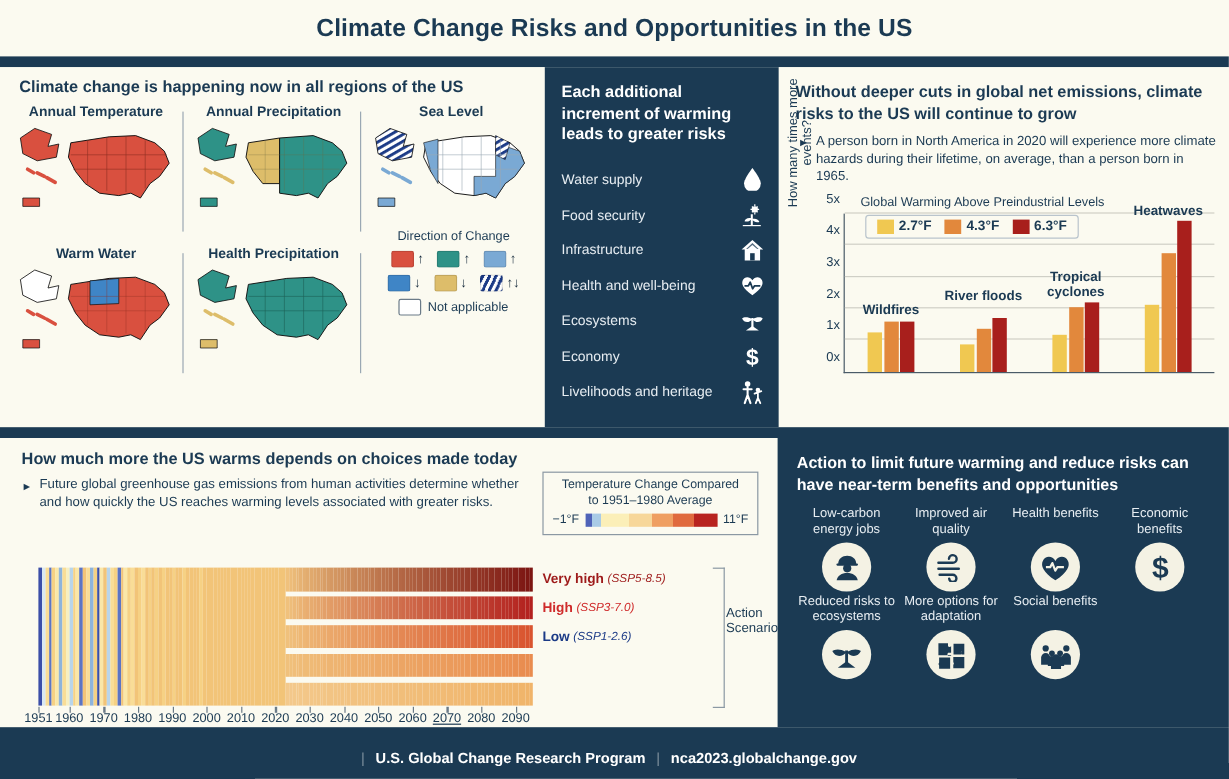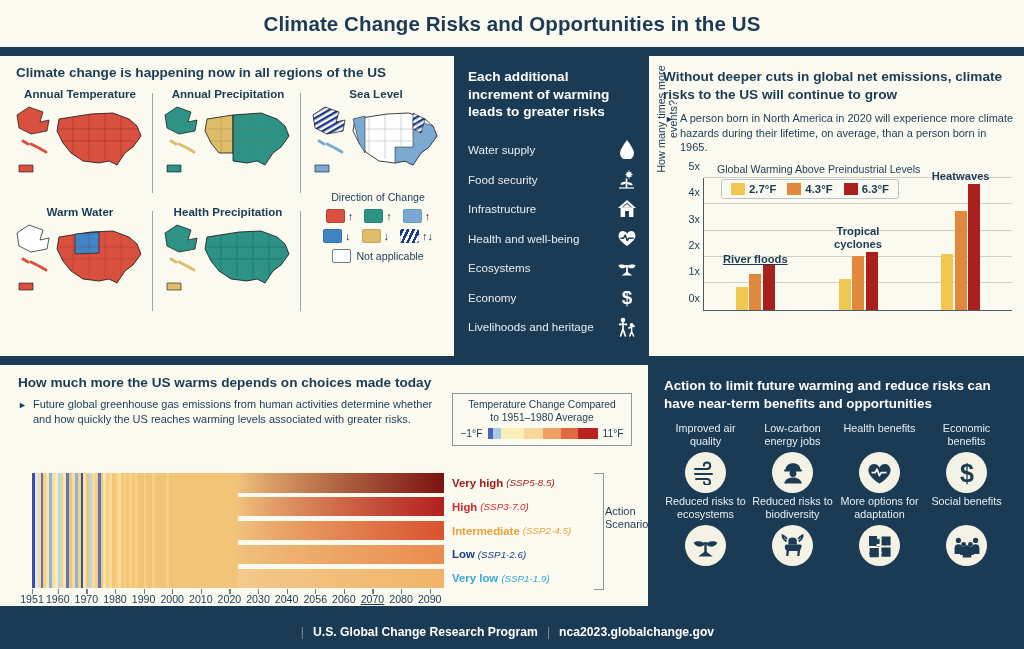--- a/index.html
+++ b/index.html
@@ -353,21 +353,27 @@
 
           <div class="ytick" style="bottom:0%">0x</div>
           <div class="ytick" style="bottom:20%">1x</div>
           <div class="ytick" style="bottom:40%">2x</div>
           <div class="ytick" style="bottom:60%">3x</div>
           <div class="ytick" style="bottom:80%">4x</div>
           <div class="ytick" style="bottom:100%">5x</div>
 
           <div class="groups" id="bar-groups">
               <div class="grp">
-                <div class="grp-label" style="bottom: 34%; margin-bottom: 0; text-decoration: underline;">River floods</div>
+                <div class="grp-label" style="bottom: 32%; margin-bottom: 2px;">Wildfires</div>
+                <div class="bar" style="height: 25%; background: rgb(240, 200, 81);"></div>
+                <div class="bar" style="height: 32%; background: rgb(226, 136, 60);"></div>
+                <div class="bar" style="height: 32%; background: rgb(168, 31, 28);"></div>
+              </div>
+              <div class="grp">
+                <div class="grp-label" style="bottom: 34%; margin-bottom: 12px;">River floods</div>
                 <div class="bar" style="height: 17%; background: rgb(240, 200, 81);"></div>
                 <div class="bar" style="height: 27%; background: rgb(226, 136, 60);"></div>
                 <div class="bar" style="height: 34%; background: rgb(168, 31, 28);"></div>
               </div>
               <div class="grp">
                 <div class="grp-label" style="bottom: 44%; margin-bottom: 2px;">Tropical cyclones</div>
                 <div class="bar" style="height: 23%; background: rgb(240, 200, 81);"></div>
                 <div class="bar" style="height: 41%; background: rgb(226, 136, 60);"></div>
                 <div class="bar" style="height: 44%; background: rgb(168, 31, 28);"></div>
               </div>
@@ -889,84 +895,76 @@
           <span style="left: 32px;">1951</span>
           <span style="left: 57.75px;">1960</span>
           <span style="left: 86.3611px;">1970</span>
           <span style="left: 114.972px;">1980</span>
           <span style="left: 143.583px;">1990</span>
           <span style="left: 172.194px;">2000</span>
           <span style="left: 200.806px;">2010</span>
           <span style="left: 229.417px;">2020</span>
           <span style="left: 258.028px;">2030</span>
           <span style="left: 286.639px;">2040</span>
-          <span style="left: 315.25px;">2056</span>
+          <span style="left: 315.25px;">2050</span>
           <span style="left: 343.861px;">2060</span>
           <span style="left: 372.472px; text-decoration: underline;">2070</span>
           <span style="left: 401.083px;">2080</span>
           <span style="left: 429.694px;">2090</span>
         </div>
 
       <div class="scen-list" id="scenario-list">
           <div class="scen-row">
             <span class="scen-name" style="color: rgb(158, 27, 27);">Very high</span>
             <span class="scen-ssp" style="color: rgb(158, 27, 27);">(SSP5-8.5)</span>
           </div>
           <div class="scen-row">
             <span class="scen-name" style="color: rgb(207, 43, 43);">High</span>
             <span class="scen-ssp" style="color: rgb(207, 43, 43);">(SSP3-7.0)</span>
           </div>
           <div class="scen-row">
-            <span class="scen-name" style="color: rgb(232, 163, 61);">Intermediate</span>
-            <span class="scen-ssp" style="color: rgb(232, 163, 61);">(SSP2-4.5)</span>
-          </div>
-          <div class="scen-row">
             <span class="scen-name" style="color: rgb(27, 58, 134);">Low</span>
             <span class="scen-ssp" style="color: rgb(27, 58, 134);">(SSP1-2.6)</span>
-          </div>
-          <div class="scen-row">
-            <span class="scen-name" style="color: rgb(58, 168, 216);">Very low</span>
-            <span class="scen-ssp" style="color: rgb(58, 168, 216);">(SSP1-1.9)</span>
           </div>
         </div>
       <div class="brace"></div>
       <div class="brace-lbl">
         <div>Action</div>
         <div>Scenarios</div>
       </div>
     </div>
 
     <div class="p-action">
       <div class="act-title">Action to limit future warming and reduce risks can have near-term benefits and opportunities</div>
       <div class="act-grid">
-
-        <div class="act-cell">
-          <div class="act-lbl">Improved air quality</div>
-          <div class="circ">
-            <svg width="28" height="24" viewBox="0 0 28 24" fill="none" stroke="#1b3a53" stroke-width="2" stroke-linecap="round">
-              <path d="M3 8 h12 a3.2 3.2 0 1 0 -3.2 -3.4"></path>
-              <path d="M3 13 h17"></path>
-              <path d="M4 18 h11 a3 3 0 1 1 -3 3.2"></path>
-            </svg>
-          </div>
-        </div>
 
         <div class="act-cell">
           <div class="act-lbl">Low-carbon energy jobs</div>
           <div class="circ">
             <svg width="26" height="26" viewBox="0 0 26 26">
               <path d="M5.5 10 C5.5 5.8 8.8 3.2 13 3.2 C17.2 3.2 20.5 5.8 20.5 10 Z" fill="#1b3a53"></path>
               <rect x="4" y="9.6" width="18" height="1.8" rx=".9" fill="#1b3a53"></rect>
               <circle cx="13" cy="13.6" r="3.4" fill="#1b3a53"></circle>
               <path d="M4.2 23.6 C4.8 19.6 8.4 17.4 13 17.4 C17.6 17.4 21.2 19.6 21.8 23.6 Z" fill="#1b3a53"></path>
             </svg>
           </div>
         </div>
 
         <div class="act-cell">
+          <div class="act-lbl">Improved air quality</div>
+          <div class="circ">
+            <svg width="28" height="24" viewBox="0 0 28 24" fill="none" stroke="#1b3a53" stroke-width="2" stroke-linecap="round">
+              <path d="M3 8 h12 a3.2 3.2 0 1 0 -3.2 -3.4"></path>
+              <path d="M3 13 h17"></path>
+              <path d="M4 18 h11 a3 3 0 1 1 -3 3.2"></path>
+            </svg>
+          </div>
+        </div>
+
+        <div class="act-cell">
           <div class="act-lbl">Health benefits</div>
           <div class="circ">
             <svg width="27" height="24" viewBox="0 0 27 24">
               <path d="M13.5 22.6 C3 15.6 1.2 10.4 3 6.4 C5.2 1.8 11 2 13.5 6.4 C16 2 21.8 1.8 24 6.4 C25.8 10.4 24 15.6 13.5 22.6 Z" fill="#1b3a53"></path>
               <path d="M5.6 11.6 h3.6 l1.8 -3.4 l2.4 6.4 l1.8 -3 h5.4" stroke="#f4f2e4" stroke-width="1.8" fill="none" stroke-linejoin="round"></path>
             </svg>
           </div>
         </div>
 
         <div class="act-cell">
@@ -983,30 +981,20 @@
           <div class="circ">
             <svg width="27" height="26" viewBox="0 0 27 26">
               <path d="M13.5 9 L13.5 21" stroke="#1b3a53" stroke-width="2.4"></path>
               <path d="M13.5 10.4 C7.4 7 3.2 8.2 1.6 9.6 C3.8 14.6 9.6 15.2 13.5 10.4 Z" fill="#1b3a53"></path>
               <path d="M13.5 10.4 C19.6 7 23.8 8.2 25.4 9.6 C23.2 14.6 17.4 15.2 13.5 10.4 Z" fill="#1b3a53"></path>
               <path d="M6.2 23.4 L13.5 18 L20.8 23.4 Z" fill="#1b3a53"></path>
             </svg>
           </div>
         </div>
 
-        <div class="act-cell">
-          <div class="act-lbl">Reduced risks to biodiversity</div>
-          <div class="circ">
-            <svg width="28" height="24" viewBox="0 0 28 24">
-              <path d="M7 7 C4.4 5 3.4 2.8 3.6 1.2 C5.4 2 6.6 3 7.6 4.4 M20.2 7 C22.8 5 23.8 2.8 23.6 1.2 C21.8 2 20.6 3 19.6 4.4" stroke="#1b3a53" stroke-width="1.8" fill="none" stroke-linecap="round"></path>
-              <path d="M9.4 6.6 C9.4 4.6 11.2 3.6 13.6 3.6 C16 3.6 17.8 4.6 17.8 6.6 L17.8 10.4 L9.4 10.4 Z" fill="#1b3a53"></path>
-              <path d="M6.6 10.4 L21 10.4 C22.4 10.4 23 11.4 22.6 12.6 L21 17 L20.4 22 L18.2 22 L18.6 17 L10 17 L9.4 22 L7.2 22 L7.6 16.6 C5.6 15.4 5.2 12.4 6.6 10.4 Z" fill="#1b3a53"></path>
-            </svg>
-          </div>
-        </div>
 
         <div class="act-cell">
           <div class="act-lbl">More options for adaptation</div>
           <div class="circ">
             <svg width="26" height="26" viewBox="0 0 26 26">
               <path d="M2 3 h8 v2.6 a2 2 0 0 0 2.6 0 V3 h0 v8 h-2.6 a2 2 0 0 0 0 2.6 H12.6 V13 H2 Z" fill="#1b3a53"></path>
               <path d="M14.6 3.4 h9 v9 h-2.4 a1.9 1.9 0 0 1 0 -2.4 h-0.4 v2.4 h-6.2 Z" fill="#1b3a53"></path>
               <path d="M2.6 15 h9.2 v9.2 H2.6 v-2.6 a2 2 0 0 1 0 -2.6 Z" fill="#1b3a53"></path>
               <path d="M14.4 14.6 h9.2 v9.2 h-9.2 v-2.6 a2 2 0 0 0 0 -2.6 Z" fill="#1b3a53"></path>
             </svg>

